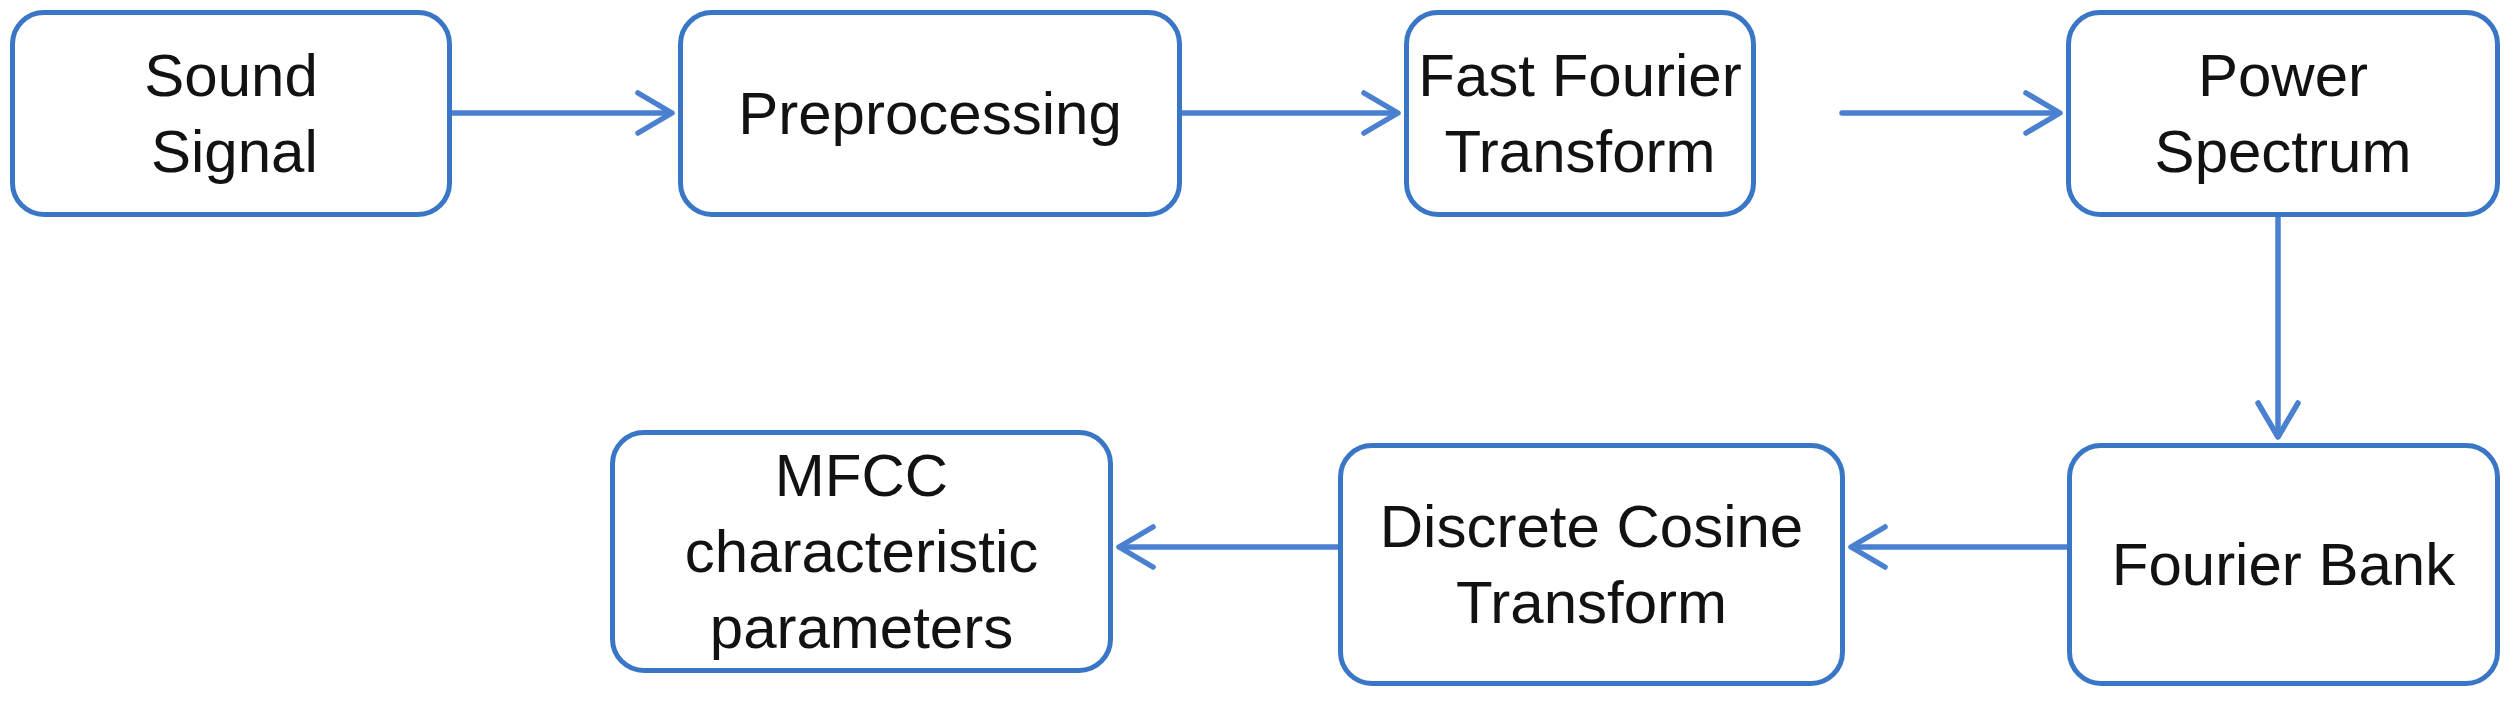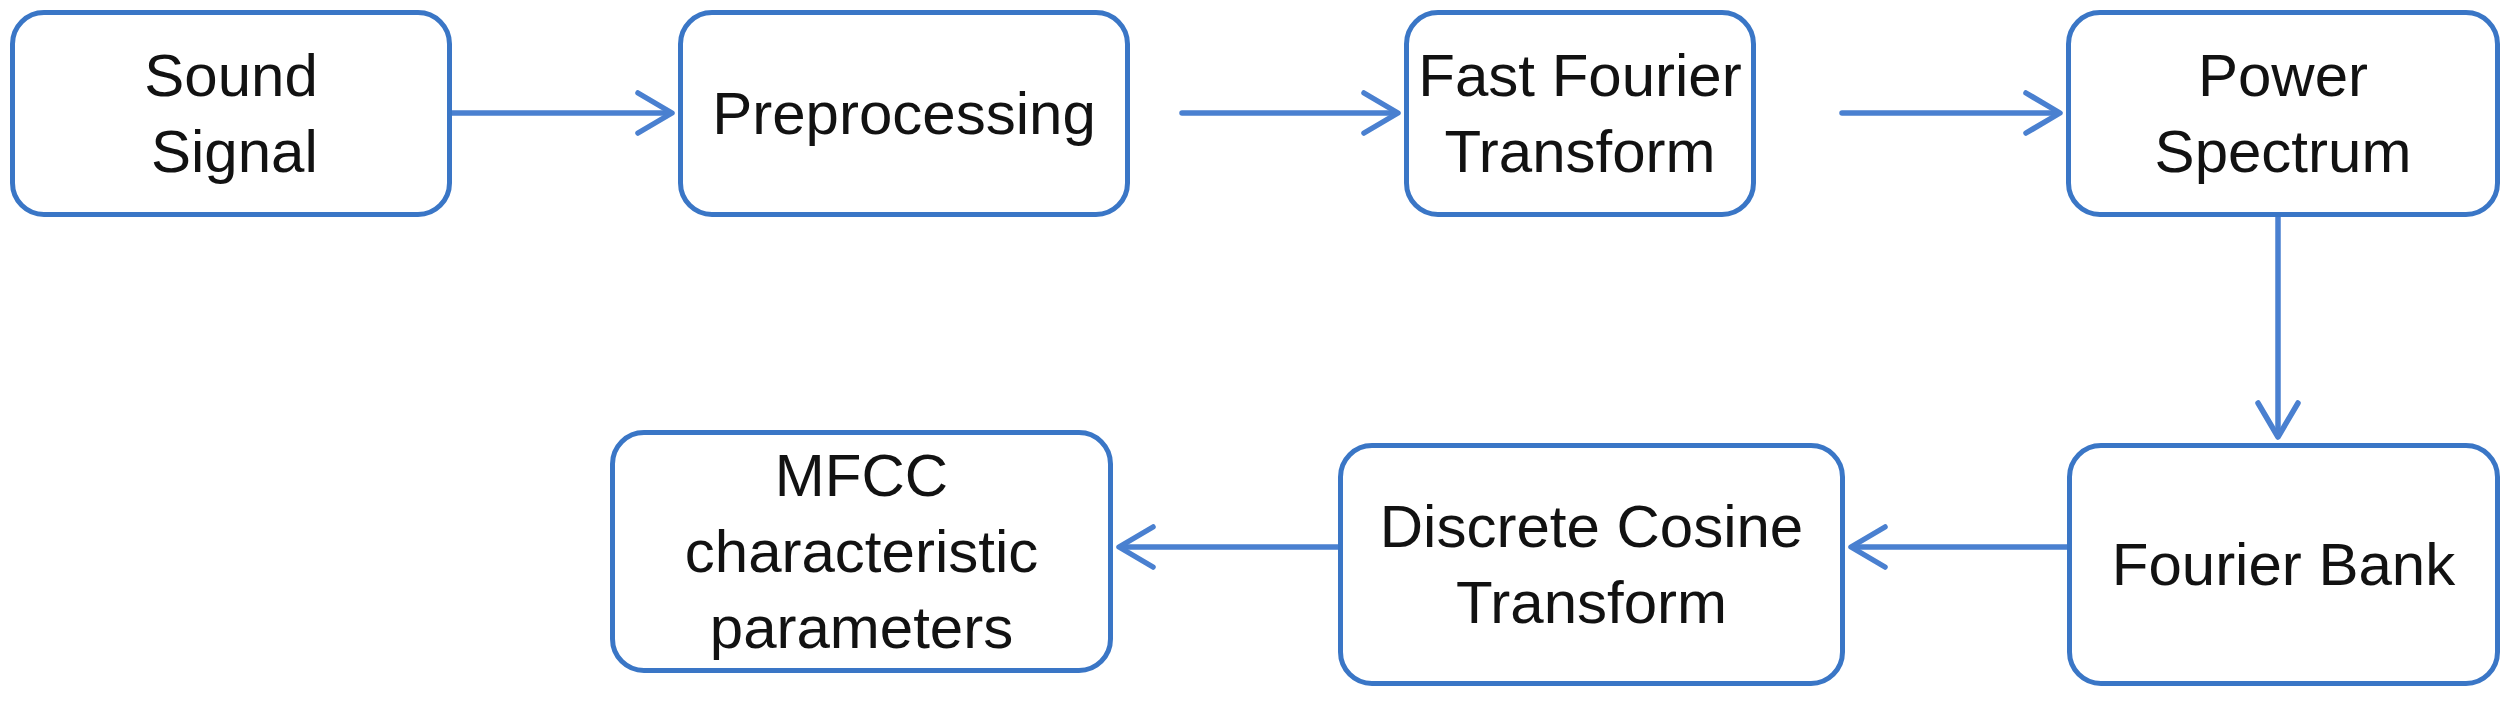--- a/index.html
+++ b/index.html
@@ -22,21 +22,21 @@
     justify-content: center;
     text-align: center;
     font-size: 60px;
     line-height: 76px;
     color: var(--text, #121212);
     white-space: pre-line;
     z-index: 2;
   }
   
   .n-sound   { left: 10px;   top: 10px;  width: 442px; height: 207px; text-align: right; }
-  .n-preproc { left: 678px;  top: 10px;  width: 452px; height: 207px; text-align: center; }
+  .n-preproc { left: 678px;  top: 10px;  width: 504px; height: 207px; text-align: center; }
   .n-fft     { left: 1404px; top: 10px;  width: 352px; height: 207px; }
   .n-power   { left: 2066px; top: 10px;  width: 434px; height: 207px; }
   
   .n-mfcc    { left: 610px;  top: 430px; width: 503px; height: 243px; }
   .n-dct     { left: 1338px; top: 443px; width: 507px; height: 243px; }
   .n-filter  { left: 2067px; top: 443px; width: 433px; height: 243px; }
 
   svg.arrows {
     position: absolute;
     left: 0; top: 0;

